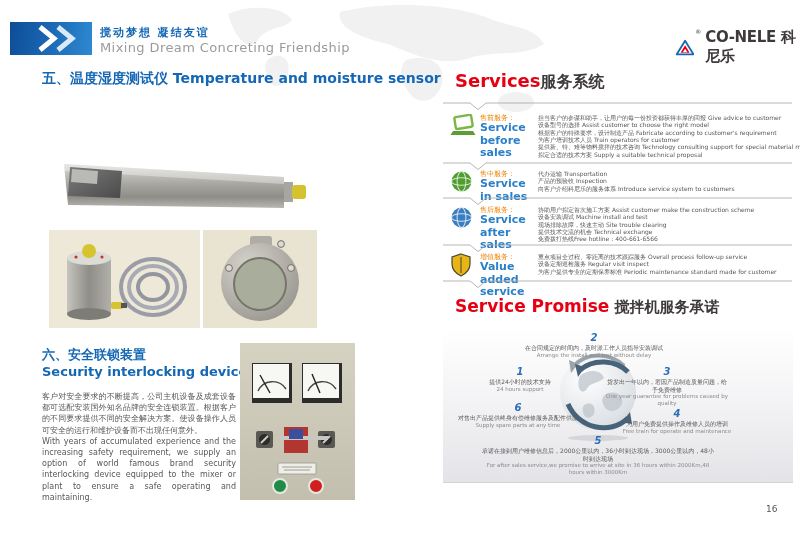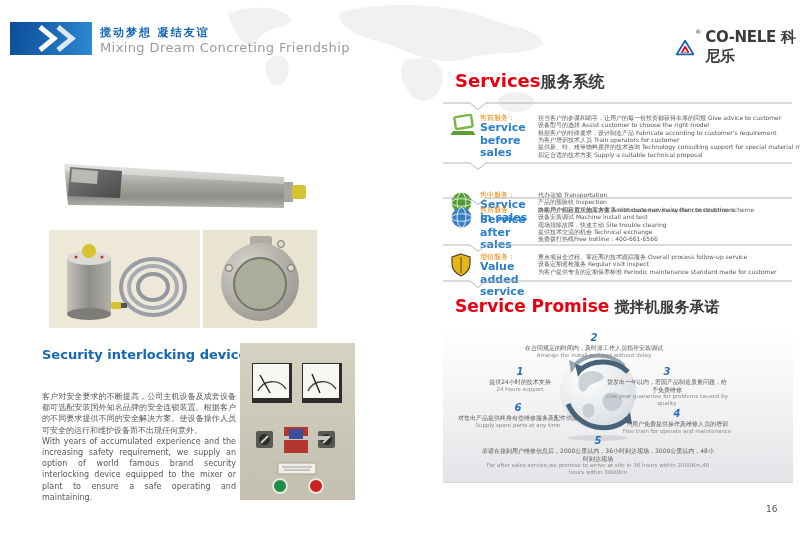--- a/index.html
+++ b/index.html
@@ -86,20 +86,21 @@
   <div class="logo">
     <svg width="23" height="21" viewBox="0 0 24 22">
       <path d="M12,2 L23,20 L1,20 Z" fill="none" stroke="#1467b4" stroke-width="2.4" stroke-linejoin="round"></path>
       <path d="M12,8 L18,18 L6,18 Z" fill="#e60012"></path>
       <path d="M12,12.5 L15,17.2 L9,17.2 Z" fill="#ffffff"></path>
     </svg>
     <span class="logo-reg">®</span>
     <span class="logo-text">CO-NELE 科尼乐</span>
   </div>
 
+  <div class="sec5-title">五、温度湿度测试仪 Temperature and moisture sensor</div>
 
   <div class="photo" style="left:58px;top:148px;width:258px;height:76px;">
     <svg width="258" height="76">
       <defs>
         <linearGradient id="metal" x1="0" y1="0" x2="0" y2="1">
           <stop offset="0" stop-color="#dcdad5"></stop>
             <stop offset=".45" stop-color="#a9a7a1"></stop>
           <stop offset=".75" stop-color="#8f8d87"></stop>
             <stop offset="1" stop-color="#b9b7b1"></stop>
         </linearGradient>
@@ -151,20 +152,21 @@
       <rect x="47" y="6" width="22" height="16" rx="3" fill="#aeaca4"></rect>
       <circle cx="57" cy="52" r="39" fill="url(#flange)"></circle>
       <circle cx="26" cy="38" r="3.4" fill="#dddbd4" stroke="#6f6d66" stroke-width="1"></circle>
       <circle cx="88" cy="38" r="3.4" fill="#dddbd4" stroke="#6f6d66" stroke-width="1"></circle>
       <circle cx="78" cy="14" r="3.4" fill="#dddbd4" stroke="#6f6d66" stroke-width="1"></circle>
       <circle cx="57" cy="54" r="26" fill="#a9ad9b" stroke="#777569" stroke-width="2"></circle>
     </svg>
   </div>
 
   <div class="sec6-title">
+    <div>六、安全联锁装置</div>
     <div>Security interlocking device</div>
   </div>
   <div class="sec6-body">
     <p>客户对安全要求的不断提高，公司主机设备及成套设备都可选配安装国外知名品牌的安全连锁装置。根据客户的不同要求提供不同的安全解决方案。使设备操作人员可安全的运行和维护设备而不出现任何意外。</p>
     <p>With years of accumulated experience and the increasing safety requirement, we supply an option of world famous brand security interlocking device equipped to the mixer or plant to ensure a safe operating and maintaining.</p>
   </div>
 
   <div class="photo" style="left:240px;top:343px;width:115px;height:157px;background:linear-gradient(#d6d2c2,#c3bfaf);">
     <svg width="115" height="157">
       <g>
@@ -222,21 +224,21 @@
       <div class="svc-line">为客户培训技术人员  Train operators for customer</div>
       <div class="svc-line">提供新、特、难等物料搅拌的技术咨询  Technology consulting support for special material mixing</div>
       <div class="svc-line">拟定合适的技术方案  Supply a suitable technical proposal</div>
     </span>
   </div>
 
   <svg class="divider" style="top:161px;">
       <polyline points="0,2 27,2 35,8.5 43,2 349,2" fill="none" stroke="#adadad" stroke-width="0.9"></polyline>
     </svg>
 
-  <div class="svc" style="top:170px;margin-top:21px;">
+  <div class="svc" style="top:170px;">
     <span class="svc-icon">
       <svg width="23" height="23" viewBox="0 0 22 22">
         <circle cx="11" cy="11" r="9.5" fill="#4f9e2f"></circle>
         <ellipse cx="11" cy="11" rx="4.2" ry="9.5" fill="none" stroke="rgba(255,255,255,.75)" stroke-width="1"></ellipse>
         <ellipse cx="11" cy="11" rx="9.5" ry="3.6" fill="none" stroke="rgba(255,255,255,.75)" stroke-width="1"></ellipse>
       </svg>
     </span>
     <span class="svc-label">
       <div class="svc-label-zh">售中服务：</div>
       <div class="svc-label-en">Service in sales</div>

